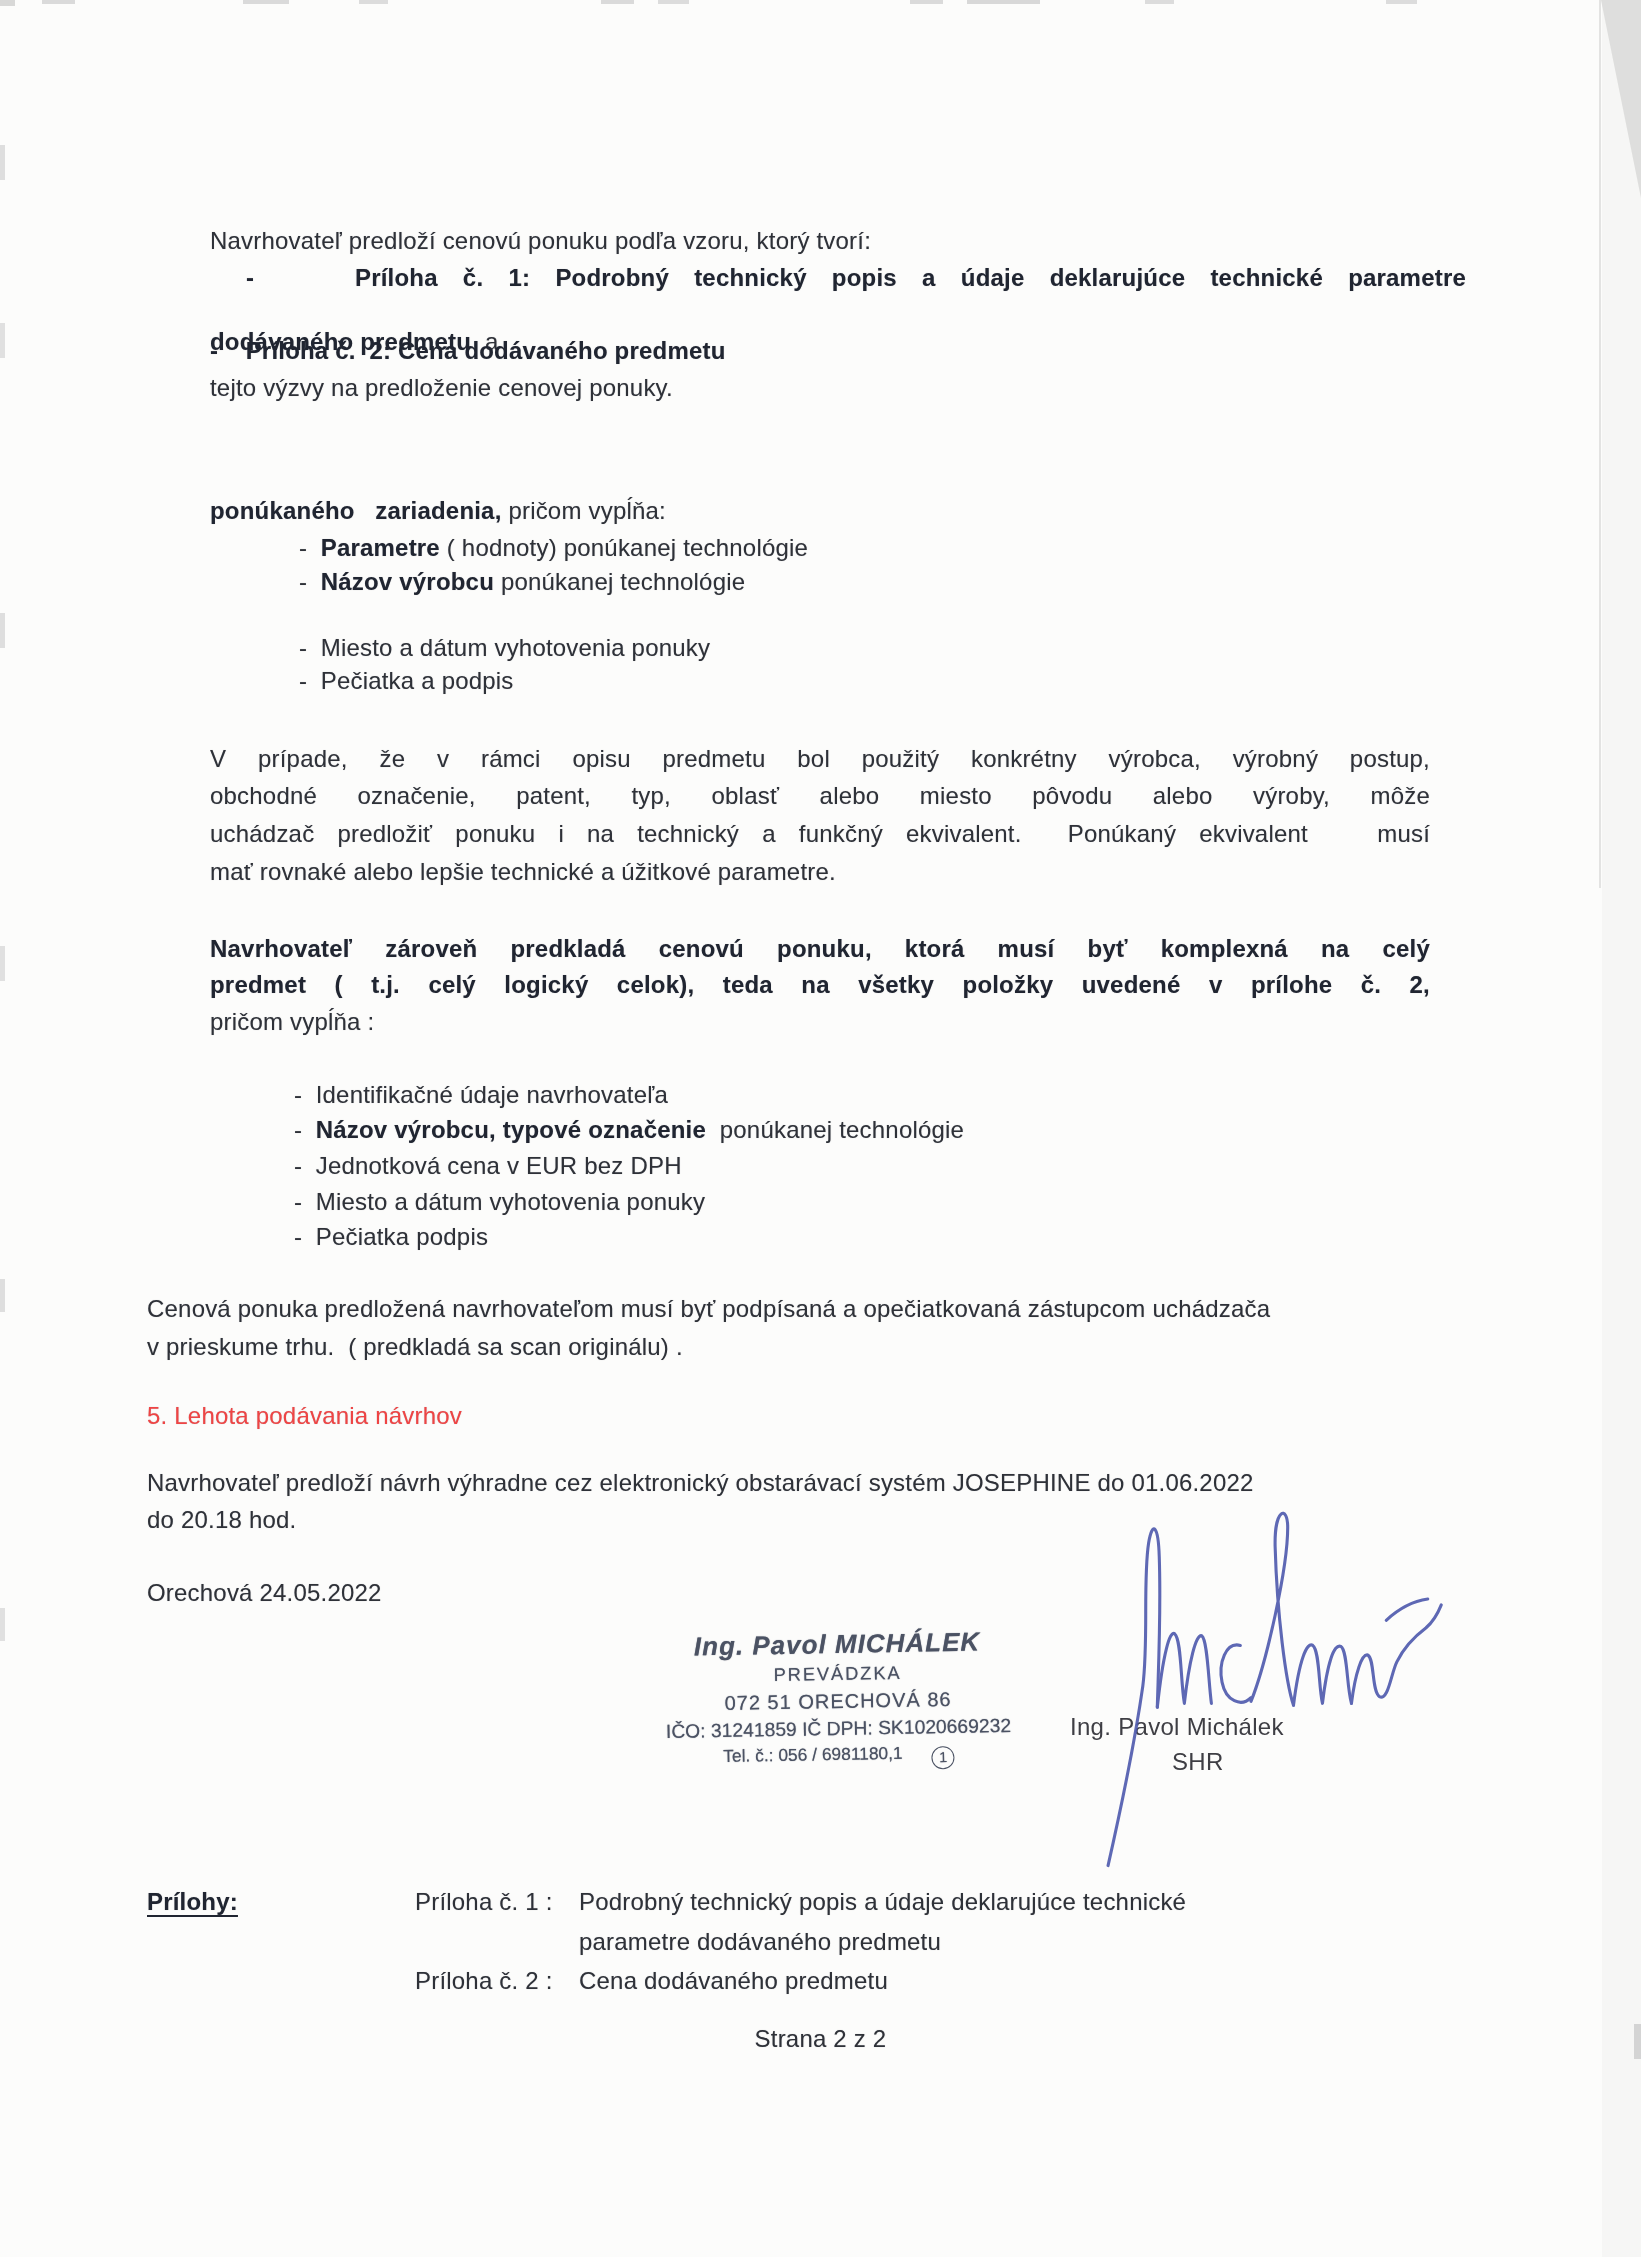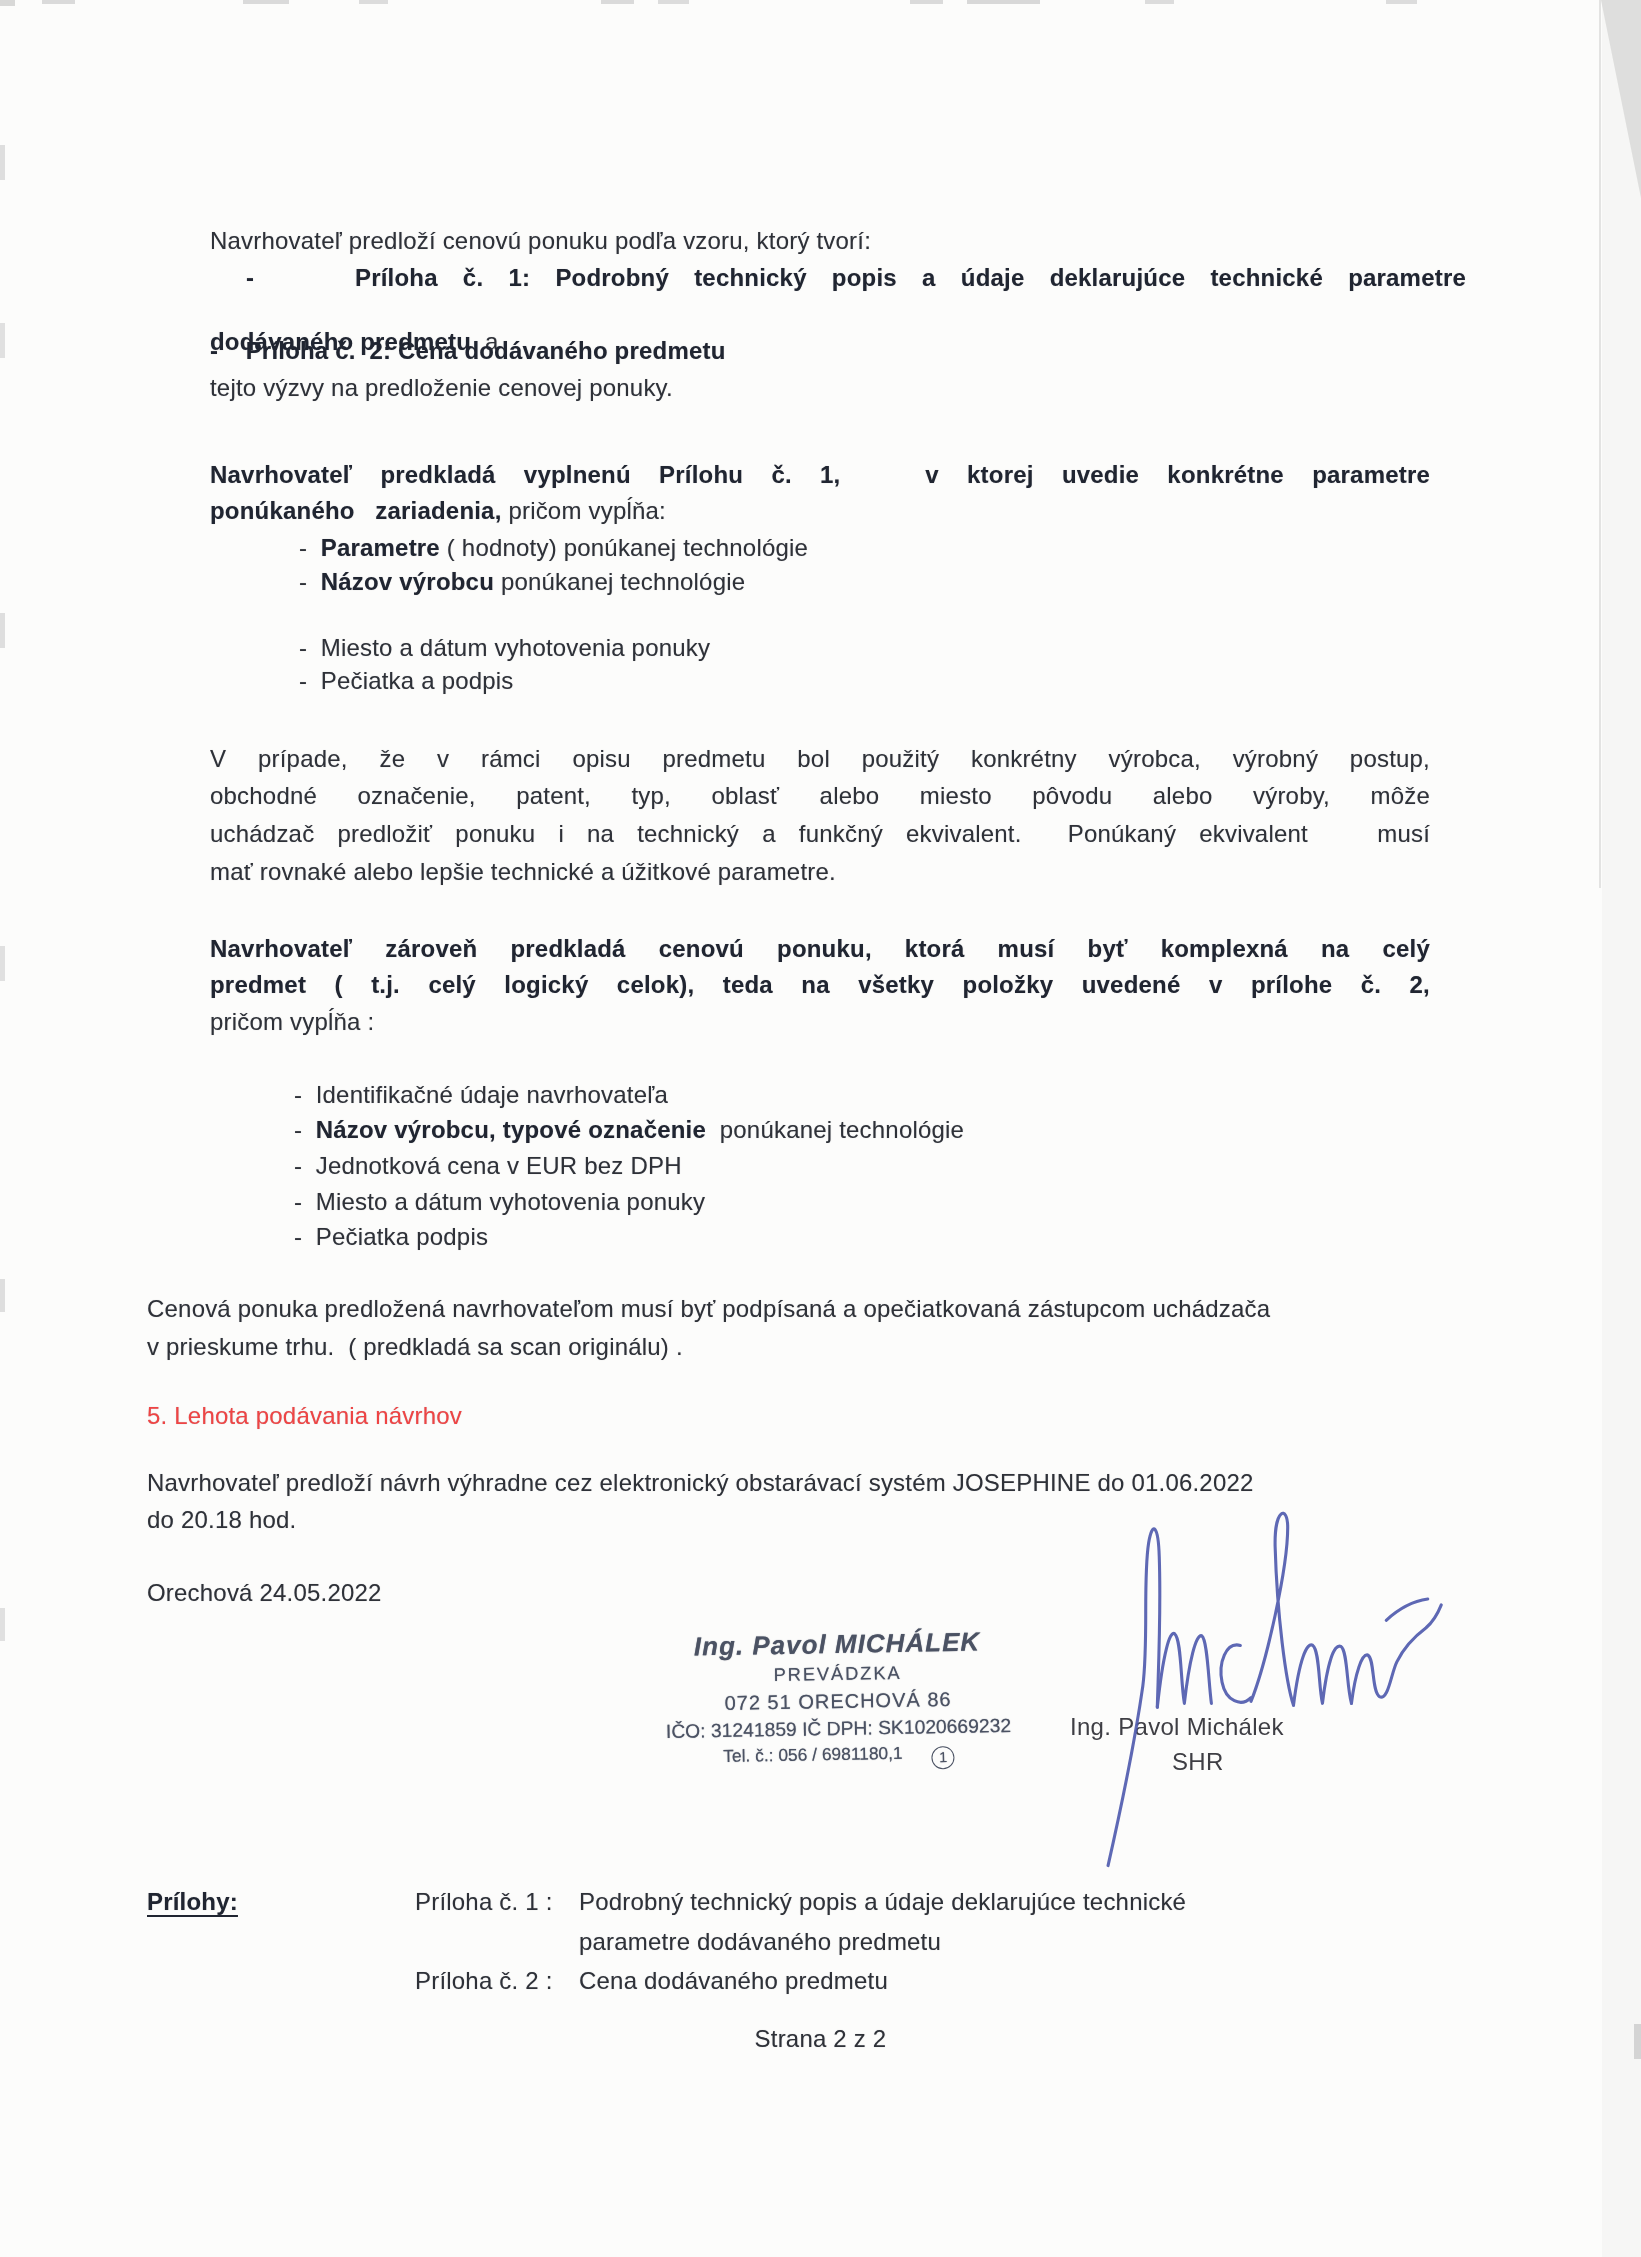--- a/index.html
+++ b/index.html
@@ -70,21 +70,20 @@
   <div class="artifact" style="left:1634px;top:2024px;width:7.7px;height:35px;background:#d4d4d4;"></div>
 
   <div class="t" style="left:210px;top:222px;">Navrhovateľ predloží cenovú ponuku podľa vzoru, ktorý tvorí:</div>
   <div class="t just b" style="left:210px;top:259px;width:1220px;margin-left:36px;">-&nbsp;&nbsp;&nbsp;&nbsp;Príloha č. 1: Podrobný technický popis a&nbsp;údaje deklarujúce technické parametre</div>
   <div class="t" style="left:210px;top:295px;margin-top:28px;">
     <span class="b">dodávaného predmetu</span><span>&nbsp;&nbsp;a</span>
   </div>
   <div class="t b" style="left:210px;top:332px;">-&nbsp;&nbsp;&nbsp;&nbsp;Príloha č.&nbsp;&nbsp;2: Cena dodávaného predmetu</div>
   <div class="t" style="left:210px;top:369px;">tejto výzvy na predloženie cenovej ponuky.</div>
 
-  <div class="t just b" style="left:210px;top:456px;width:1220px;">Navrhovateľ predkladá vyplnenú Prílohu č. 1,&nbsp;&nbsp;&nbsp;v&nbsp;ktorej uvedie konkrétne parametre</div>
   <div class="t" style="left:210px;top:492px;">
     <span class="b">ponúkaného&nbsp;&nbsp;&nbsp;zariadenia,</span><span> pričom vypĺňa:</span>
   </div>
   <div class="t row" style="left:299px;top:529px;">
     <span class="dash">-</span><span class="b">Parametre</span><span> ( hodnoty) ponúkanej technológie</span>
   </div>
   <div class="t row" style="left:299px;top:563px;">
     <span class="dash">-</span><span class="b">Názov výrobcu</span><span> ponúkanej technológie</span>
   </div>
   <div class="t row" style="left:299px;top:629px;">

